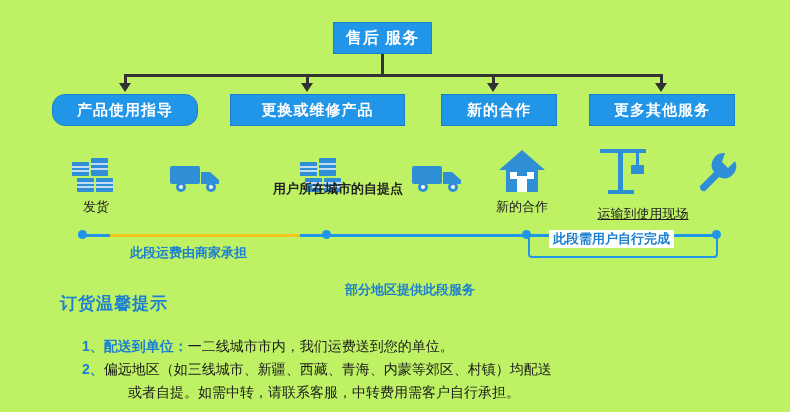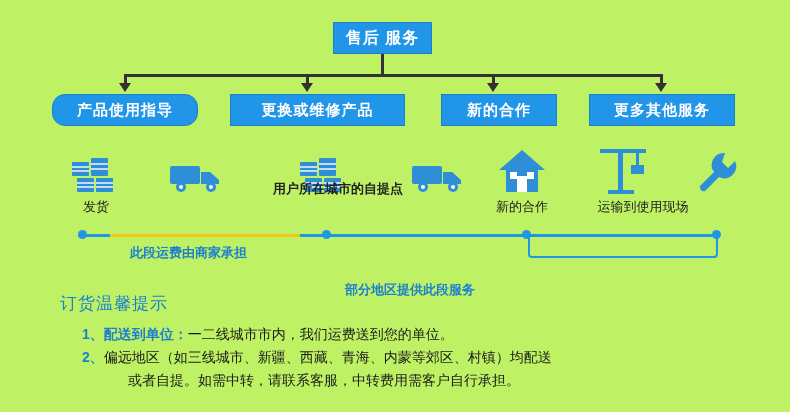--- a/index.html
+++ b/index.html
@@ -125,23 +125,23 @@
 
   
   .notes {
     position: absolute;
     left: 60px;
     top: 292px;
     width: 710px;
   }
   .notes-title {
     font-size: 17px;
-    font-weight: normal;
+    font-weight: bold;
     color: #1c7fd0;
-    margin-bottom: 8px;
+    margin-bottom: 20px;
     letter-spacing: 1px;
   }
   .note-row {
     font-size: 14px;
     color: #1a1a1a;
     line-height: 23px;
     display: flex;
     align-items: flex-start;
     margin-left: 22px;
   }
@@ -275,39 +275,40 @@
       <g fill="#2f8fd6">
         <rect x="4" y="5" width="46" height="4"></rect>
         <rect x="22" y="9" width="5" height="40"></rect>
         <rect x="12" y="46" width="26" height="4"></rect>
         <rect x="40" y="9" width="3" height="12"></rect>
         <rect x="35" y="21" width="13" height="9"></rect>
         <polygon points="4,5 24,5 24,9 10,9"></polygon>
       </g>
     </svg>
   </div>
-  <div class="icon-label" style="left:578px; top:198px; width:130px;">运输到使用现场</div>
+  <div class="icon-label" style="left:578px; top:205px; width:130px;text-decoration:underline;">运输到使用现场</div>
 
   <div class="icon-wrap" style="left:694px; top:150px; width:46px; height:46px;">
     <svg width="46" height="46" viewBox="0 0 46 46">
       <path d="M31 3 a12 12 0 0 0 -11 19 L6 36 a4 4 0 0 0 5 5 L25 27 a12 12 0 0 0 16 -16 l-7 7 -6 -6 z" fill="#2f8fd6"></path>
     </svg>
   </div>
 
   <div class="timeline"></div>
   <div class="seg yellow" style="left:110px; width:190px;"></div>
   <div class="tl-dot" style="left:78px;"></div>
   <div class="tl-dot" style="left:322px;"></div>
   <div class="tl-dot" style="left:522px;"></div>
   <div class="tl-dot" style="left:712px;"></div>
 
   <div class="caption" style="left:130px; top:244px;">此段运费由商家承担</div>
   <div class="caption" style="left:345px; top:244px;margin-top:37px;">部分地区提供此段服务</div>
 
   <div class="bracket" style="left:528px; top:234px; width:190px; height:24px;"></div>
+  <div class="caption" style="left:549px; top:230px; background:#ffffff; padding:0 4px;">此段需用户自行完成</div>
 
   <div class="notes">
     <div class="notes-title">订货温馨提示</div>
 
     <div class="note-row">
       <span class="note-idx">1、</span>
       <span class="note-key">配送到单位：</span>
       <span class="note-text">一二线城市市内，我们运费送到您的单位。</span>
     </div>
 

